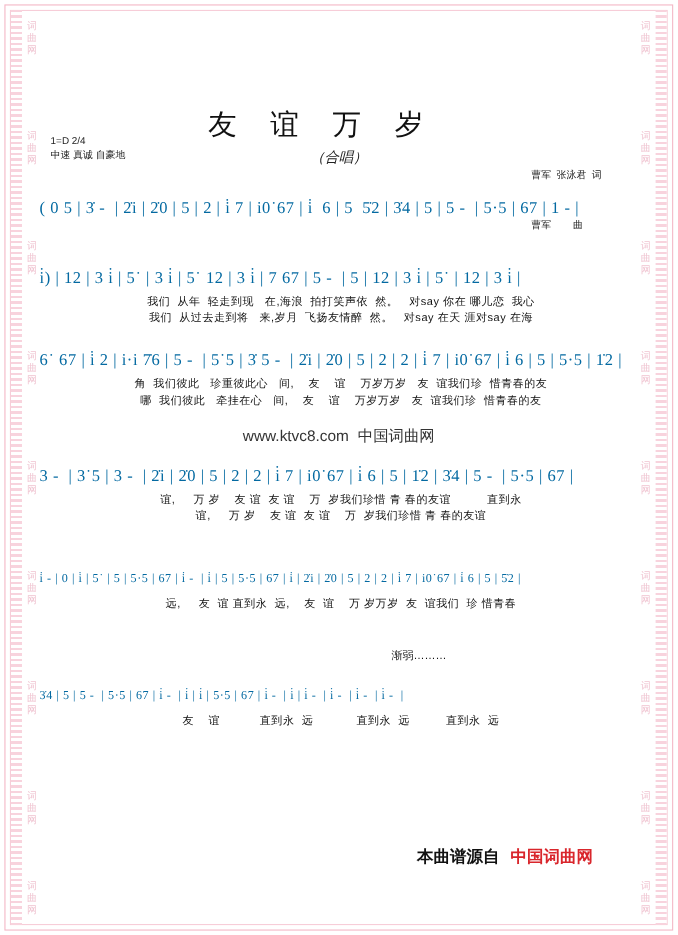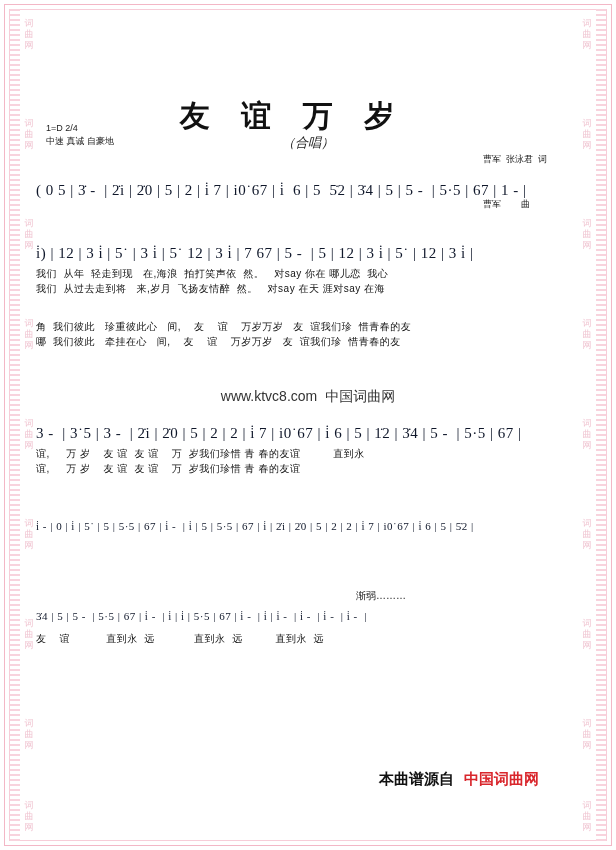--- a/index.html
+++ b/index.html
@@ -62,22 +62,22 @@
   .wm-right { left: 580px; }
 
   
   .title {
     position: absolute;
     left: 0;
     top: 96px;
     width: 586px;
     text-align: center;
     font-family: "Liberation Serif", serif;
-    font-size: 30px;
-    font-weight: bold;
+    font-size: 26px;
+    font-weight: normal;
     letter-spacing: 12px;
     color: #111;
   }
   .subtitle {
     position: absolute;
     left: 0;
     top: 134px;
     width: 616px;
     text-align: center;
     font-family: "Liberation Serif", serif;
@@ -107,32 +107,33 @@
 
   
   .system {
     position: absolute;
     left: 36px;
     width: 548px;
   }
   .notes-line {
     font-family: "Liberation Serif", serif;
     font-size: 15px;
-    color: #0f172a;
+    color: #0369a1;
     white-space: pre;
     letter-spacing: 0.5px;
     height: 22px;
   }
   .lyric-line {
     font-family: "Liberation Sans", sans-serif;
     font-size: 10px;
     color: #111;
     white-space: pre;
     letter-spacing: 0.5px;
     height: 15px;
+    text-align: center;
   }
   .small-note {
     font-size: 11px;
   }
 
   
   .center-wm {
     position: absolute;
     left: 0;
     top: 388px;
@@ -221,41 +222,43 @@
     <div class="notes-line">( 0 5 | 3̇ -  | 2̇i | 2̇0 | 5 | 2 | i̇ 7 | i0˙67 | i̇  6 | 5  5̇2 | 3̇4 | 5 | 5 -  | 5·5 | 67 | 1 - |</div>
   </div>
 
   <div class="system" style="top:245px;">
     <div class="notes-line">i̇) | 12 | 3 i̇ | 5˙ | 3 i̇ | 5˙ 12 | 3 i̇ | 7 67 | 5 -  | 5 | 12 | 3 i̇ | 5˙ | 12 | 3 i̇ |</div>
     <div class="lyric-line">我们  从年  轻走到现   在,海浪  拍打笑声依  然。   对say 你在 哪儿恋  我心</div>
     <div class="lyric-line">我们  从过去走到将   来,岁月  飞扬友情醉  然。   对say 在天 涯对say 在海</div>
   </div>
 
   <div class="system" style="top:320px;">
+    <div class="notes-line">6˙ 67 | i̇ 2 | i·i 7̇6 | 5 -  | 5˙5 | 3̇ 5 -  | 2̇i | 2̇0 | 5 | 2 | 2 | i̇ 7 | i0˙67 | i̇ 6 | 5 | 5·5 | 1̇2 |</div>
     <div class="lyric-line">角  我们彼此   珍重彼此心   间,    友    谊    万岁万岁   友  谊我们珍  惜青春的友</div>
     <div class="lyric-line">哪  我们彼此   牵挂在心   间,    友    谊    万岁万岁   友  谊我们珍  惜青春的友</div>
   </div>
 
   <div class="center-wm">
     <span class="site">www.ktvc8.com</span><span class="cn">中国词曲网</span>
   </div>
 
   <div class="system" style="top:425px;">
     <div class="notes-line">3 -  | 3˙5 | 3 -  | 2̇i | 2̇0 | 5 | 2 | 2 | i̇ 7 | i0˙67 | i̇ 6 | 5 | 1̇2 | 3̇4 | 5 -  | 5·5 | 67 |</div>
     <div class="lyric-line">谊,     万 岁    友 谊  友 谊    万  岁我们珍惜 青 春的友谊          直到永</div>
     <div class="lyric-line">谊,     万 岁    友 谊  友 谊    万  岁我们珍惜 青 春的友谊</div>
   </div>
 
   <div class="system" style="top:520px;">
     <div class="notes-line small-note">i̇ - | 0 | i̇ | 5˙ | 5 | 5·5 | 67 | i̇ -  | i̇ | 5 | 5·5 | 67 | i̇ | 2̇i | 2̇0 | 5 | 2 | 2 | i̇ 7 | i0˙67 | i̇ 6 | 5 | 5̇2 |</div>
+    <div class="lyric-line">远,     友  谊 直到永  远,    友  谊    万 岁万岁  友  谊我们  珍 惜青春</div>
   </div>
 
   <div class="expr-mark">渐弱………</div>
 
-  <div class="system" style="top:610px;">
+  <div class="system" style="top:626px;">
     <div class="notes-line small-note">3̇4 | 5 | 5 -  | 5·5 | 67 | i̇ -  | i̇ | i̇ | 5·5 | 67 | i̇ -  | i̇ | i̇ -  | i̇ -  | i̇ -  | i̇ -  |</div>
     <div class="lyric-line">友    谊           直到永  远            直到永  远          直到永  远</div>
   </div>
 
   <div class="footer">
     <span>本曲谱源自</span><span class="brand">中国词曲网</span>
   </div>
 
 </div>
 

